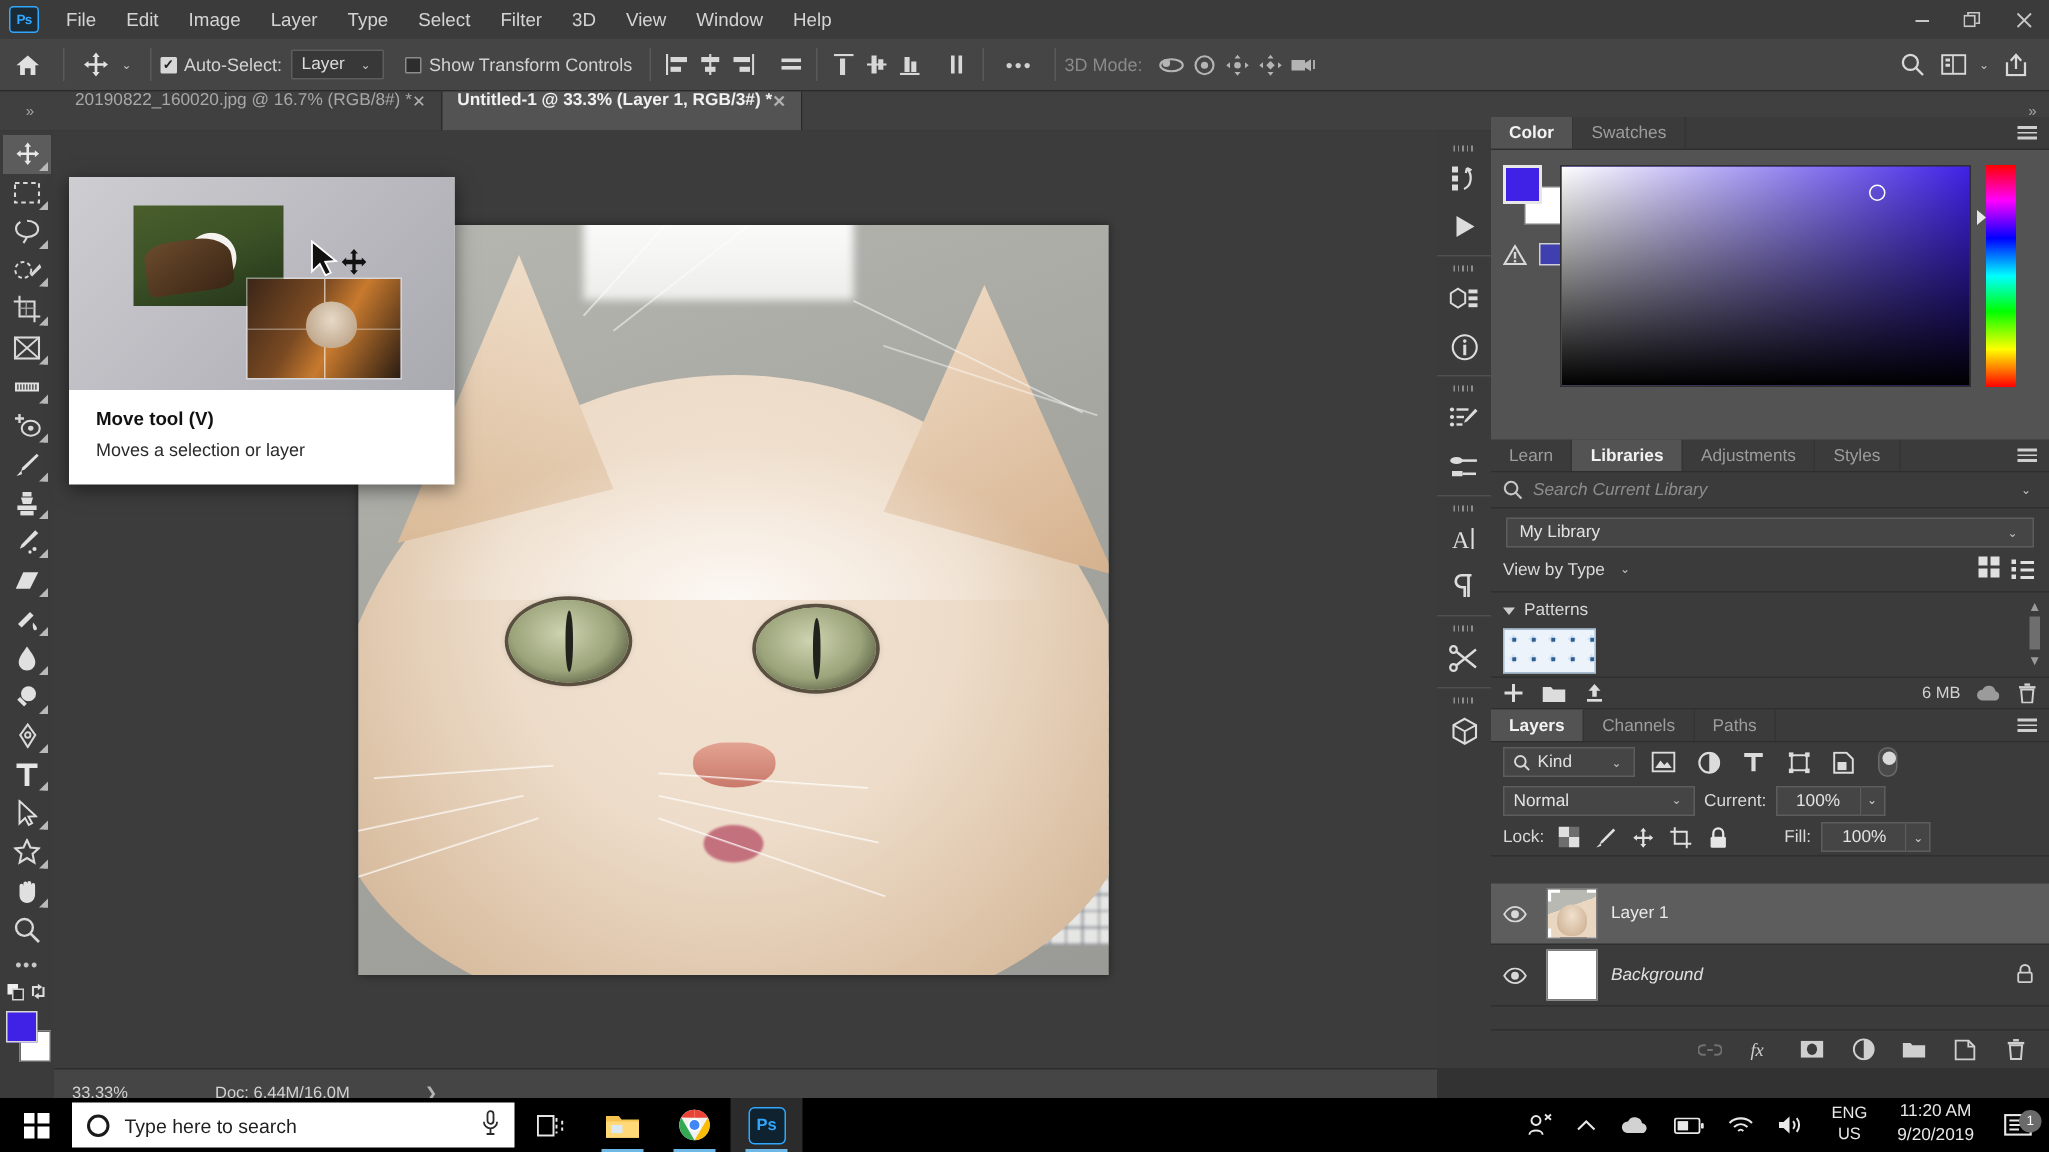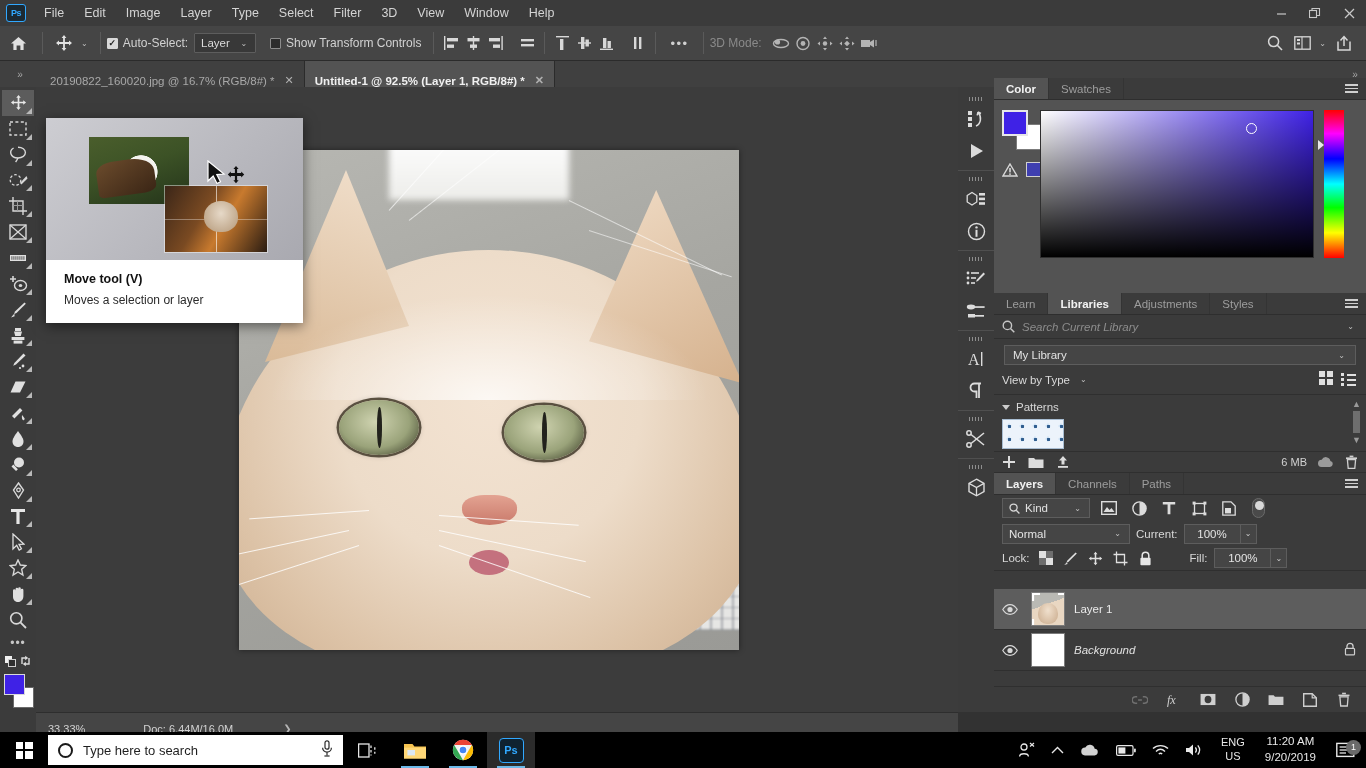--- a/index.html
+++ b/index.html
@@ -63,23 +63,23 @@
   .ob-right { margin-left:auto; display:flex; align-items:center; padding-right:8px;}
 
   
   .tabbar {
     position:absolute; left:0; top:61px; width:1366px; height:26px;
     background:#2b2b2b; display:flex; align-items:stretch;
   }
   .tab-collapse { width:40px; display:flex;align-items:center;justify-content:center;
     color:#a5a5a5; font-size:10px; background:#404040;}
   .doctab {
-    display:flex; align-items:flex-end; padding:0 10px; font-size:11.5px;
+    display:flex; align-items:flex-start; padding:0 10px; font-size:11.5px;
     background:#404040; color:#a8a8a8; border-right:1px solid #2b2b2b;
-    white-space:nowrap; gap:10px;
+    white-space:nowrap; 
   }
   .doctab.active { background:#535353; color:#f0f0f0; font-weight:bold; }
   .tabx { font-size:11px; color:#b0b0b0; }
   .tabbar-end { flex:1; background:#404040; }
   .tabbar-right { width:22px; background:#404040; display:flex;align-items:center;justify-content:center;color:#a5a5a5;font-size:10px;}
 
   
   .toolbar {
     position:absolute; left:0; top:87px; width:36px; height:625px;
     background:#3b3b3b; display:flex; flex-direction:column; align-items:center;
@@ -535,21 +535,21 @@
     </div>
   </div>
 
   <div class="tabbar">
     <div class="tab-collapse">»</div>
     <div class="doctab">
       <span>20190822_160020.jpg @ 16.7% (RGB/8#) *</span>
       <span class="tabx">✕</span>
     </div>
     <div class="doctab active">
-      <span>Untitled-1 @ 92.5% (Layer 1, RGB/8#) *</span>
+      <span>Untitled-1 @ 33.3% (Layer 1, RGB/3#) *</span>
       <span class="tabx">✕</span>
     </div>
     <div class="tabbar-end"></div>
     <div class="tabbar-right">»</div>
   </div>
 
   <div class="toolbar">
     <div class="tool sel">
       <svg width="17" height="17" viewBox="0 0 18 18">
           <path d="M9 1 L11.4 4 H9.9 V8.1 H14 V6.6 L17 9 L14 11.4 V9.9 H9.9 V14 H11.4 L9 17 L6.6 14 H8.1 V9.9 H4 V11.4 L1 9 L4 6.6 V8.1 H8.1 V4 H6.6 Z" fill="#e8e8e8"></path>

